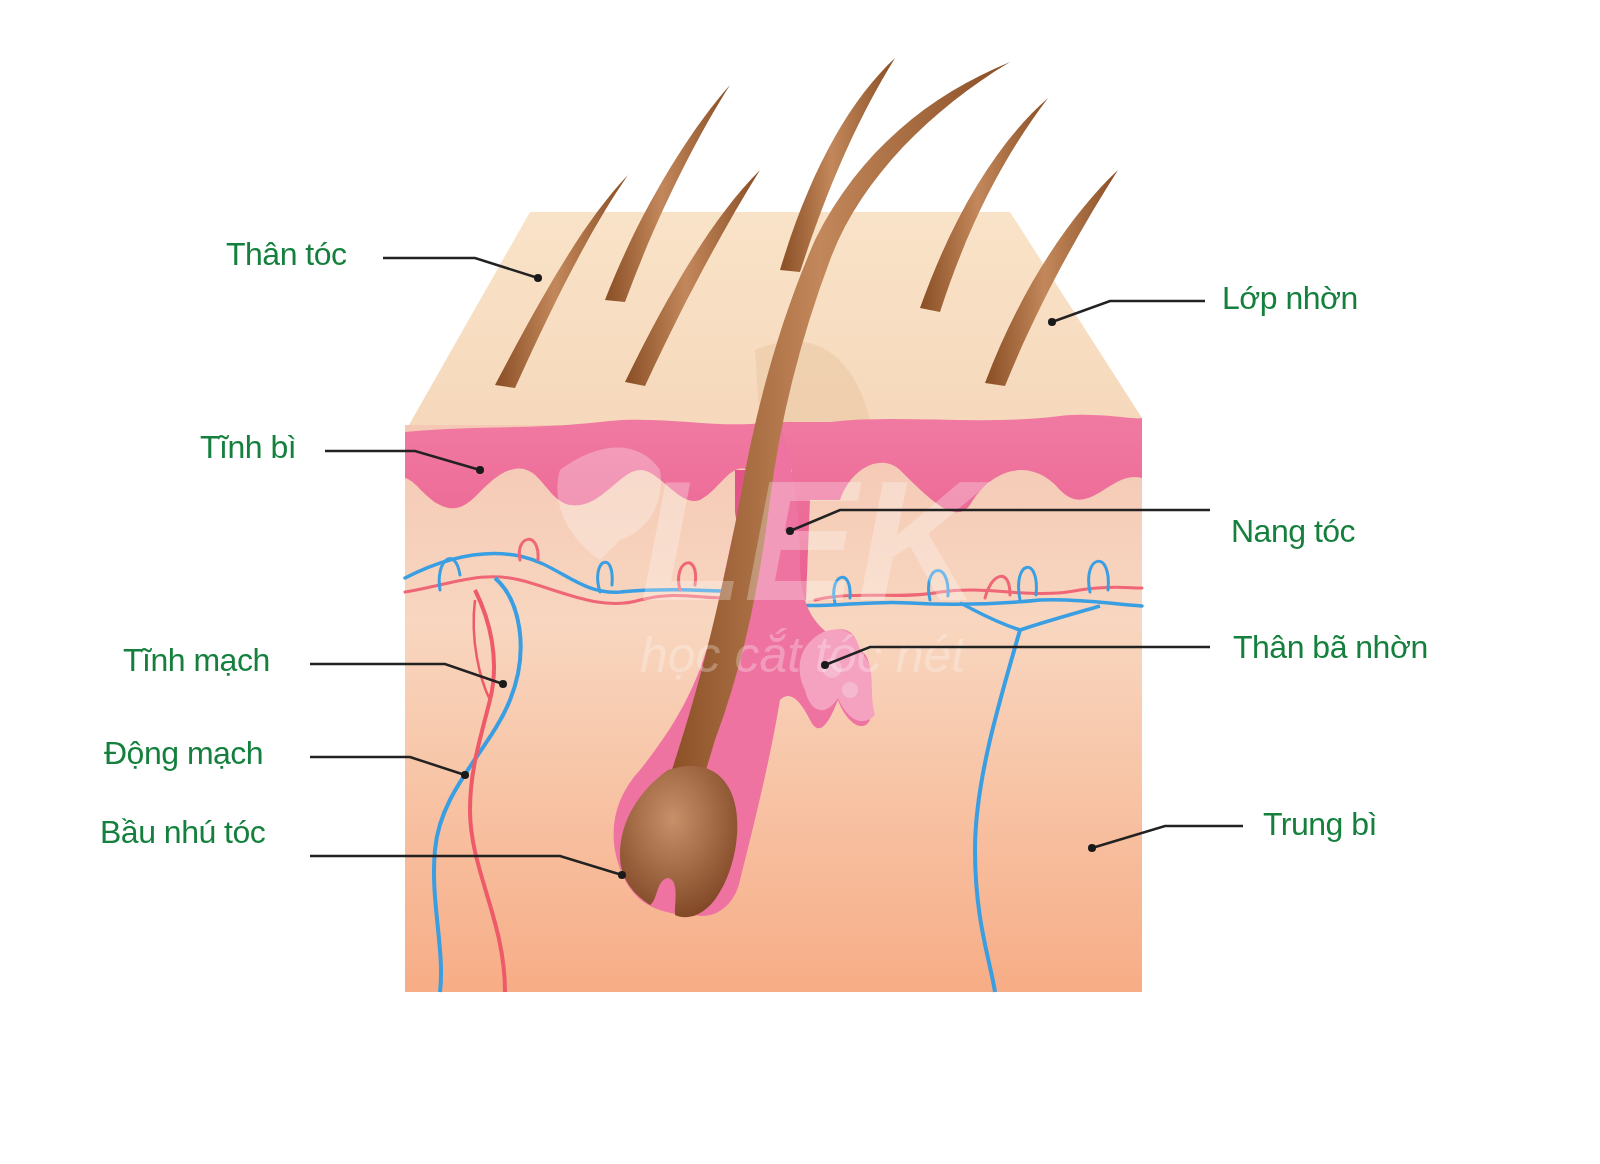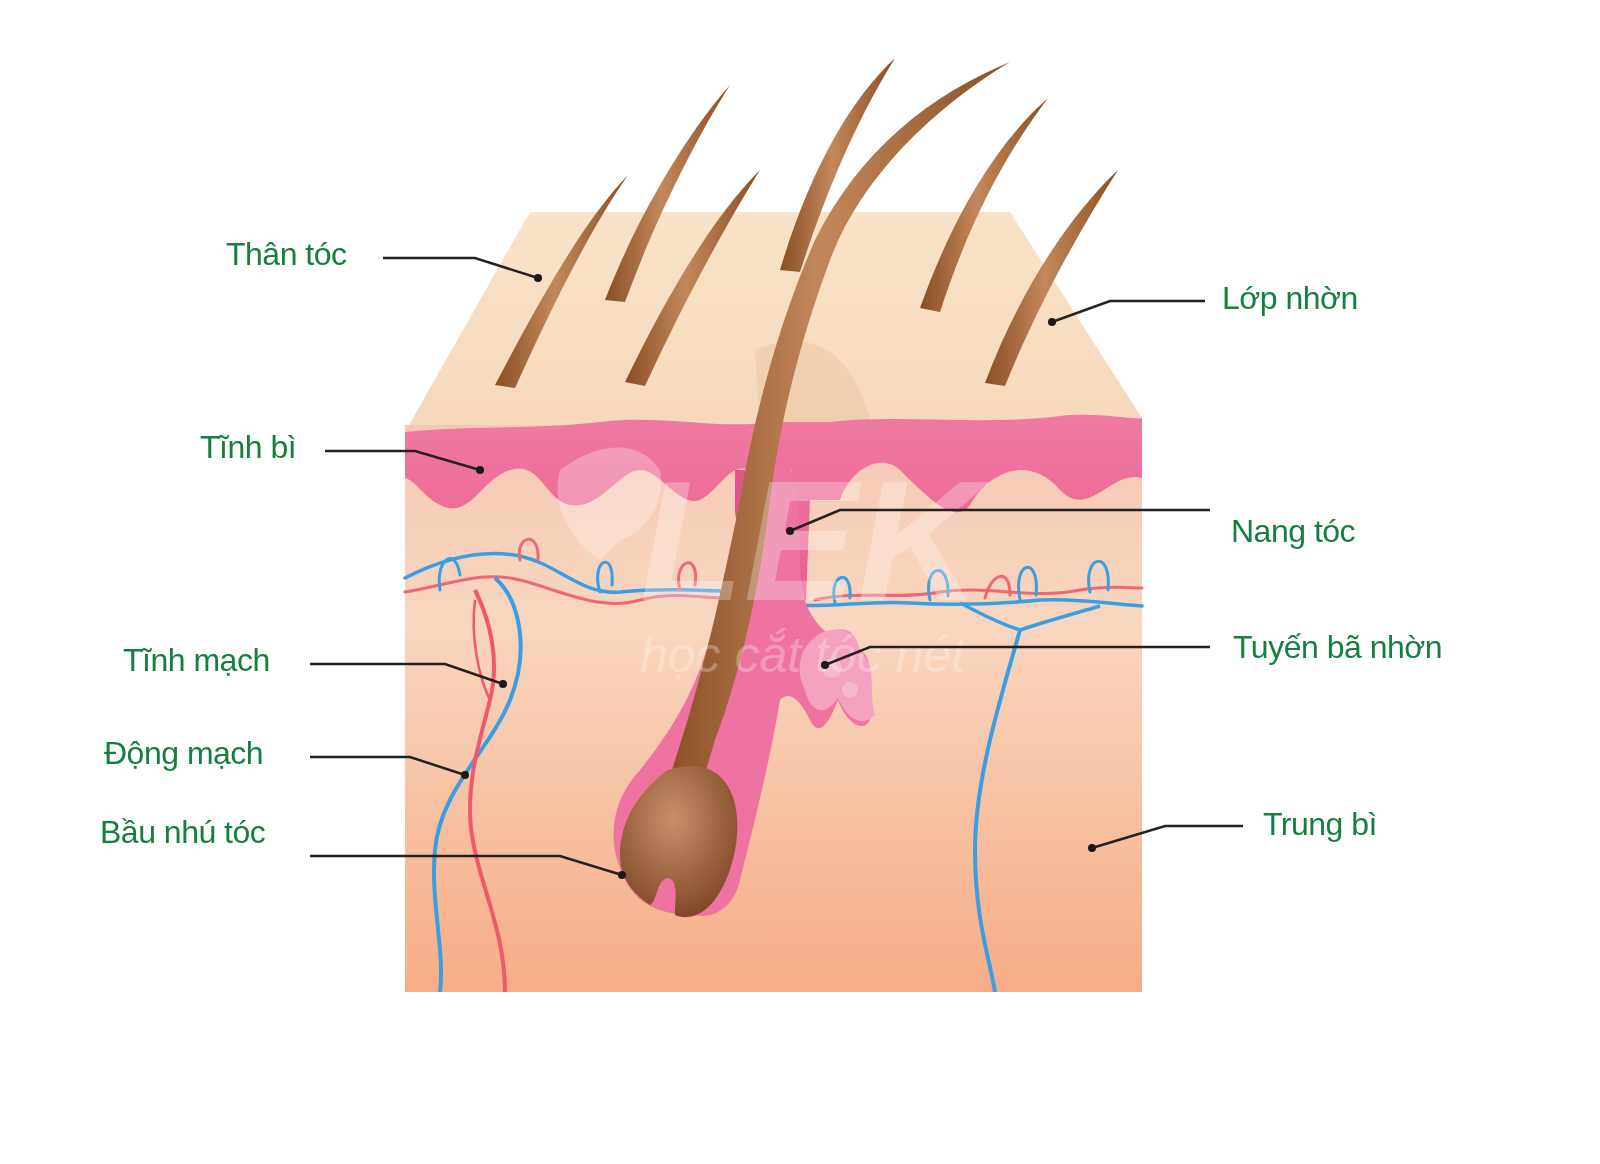--- a/index.html
+++ b/index.html
@@ -156,14 +156,14 @@
 </svg>
 
 <div class="label" style="left:226px; top:238px;">Thân tóc</div>
 <div class="label" style="left:200px; top:431px;">Tĩnh bì</div>
 <div class="label" style="left:123px; top:644px;">Tĩnh mạch</div>
 <div class="label" style="left:104px; top:737px;text-align:right;">Động mạch</div>
 <div class="label" style="left:100px; top:816px;">Bầu nhú tóc</div>
 
 <div class="label" style="left:1222px; top:282px;">Lớp nhờn</div>
 <div class="label" style="left:1231px; top:515px;">Nang tóc</div>
-<div class="label" style="left:1233px; top:631px;">Tuyến bã nhờn</div>
+<div class="label" style="left:1233px; top:631px;">Thân bã nhờn</div>
 <div class="label" style="left:1263px; top:808px;">Trung bì</div>
 
 </body></html>

